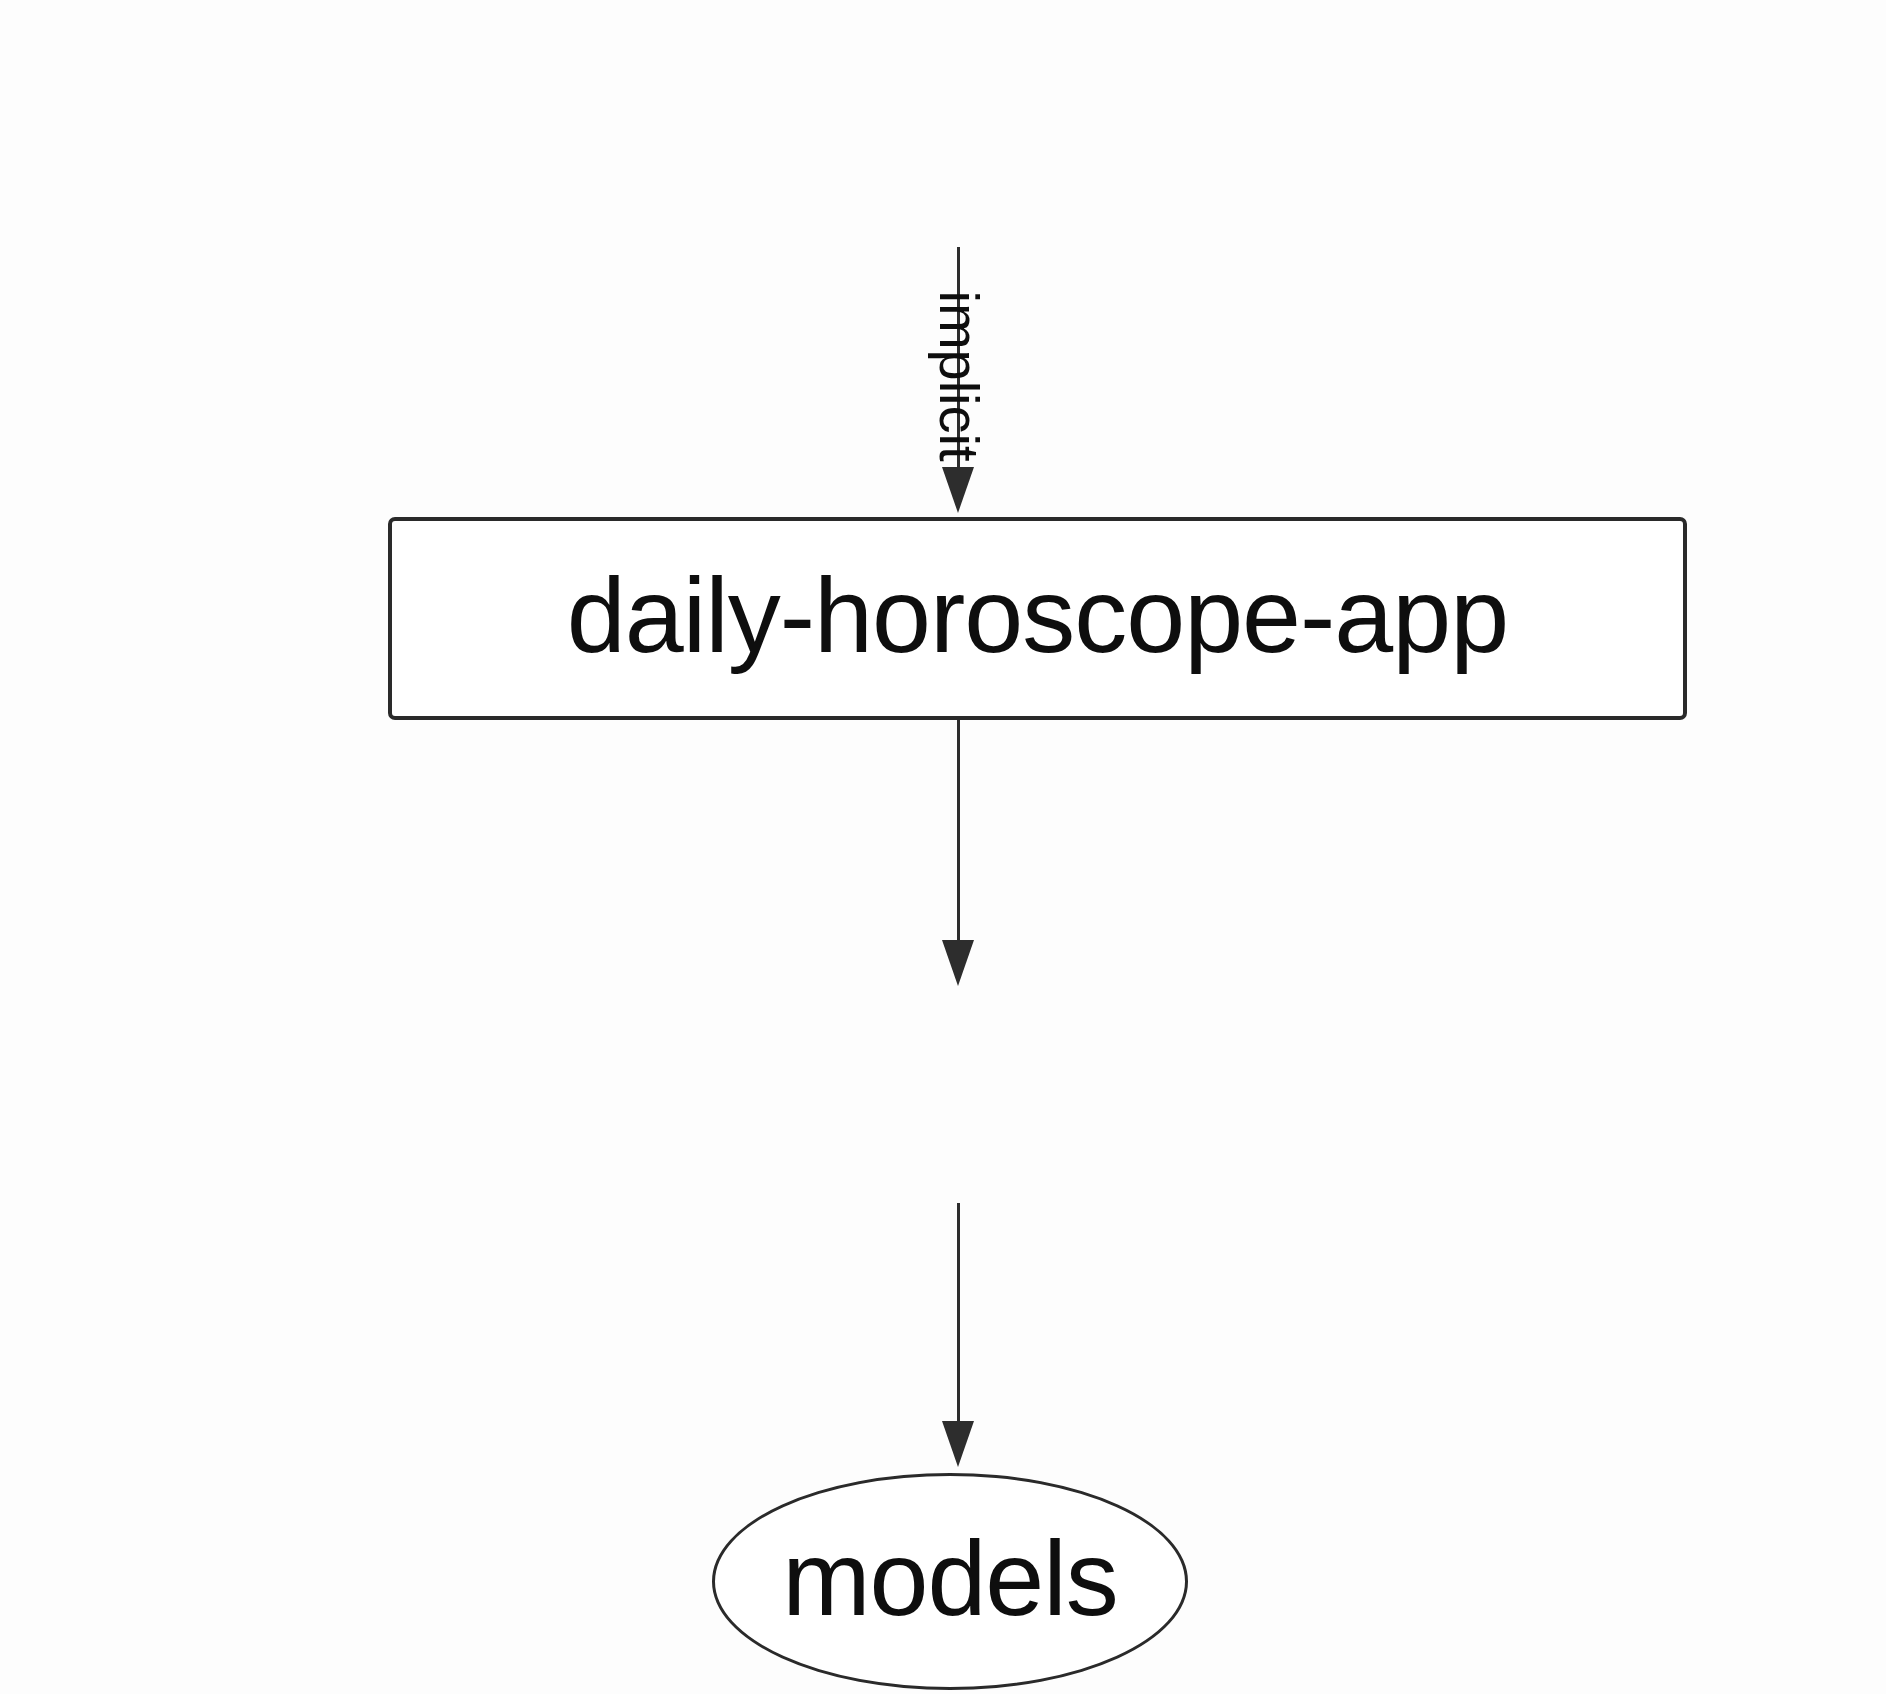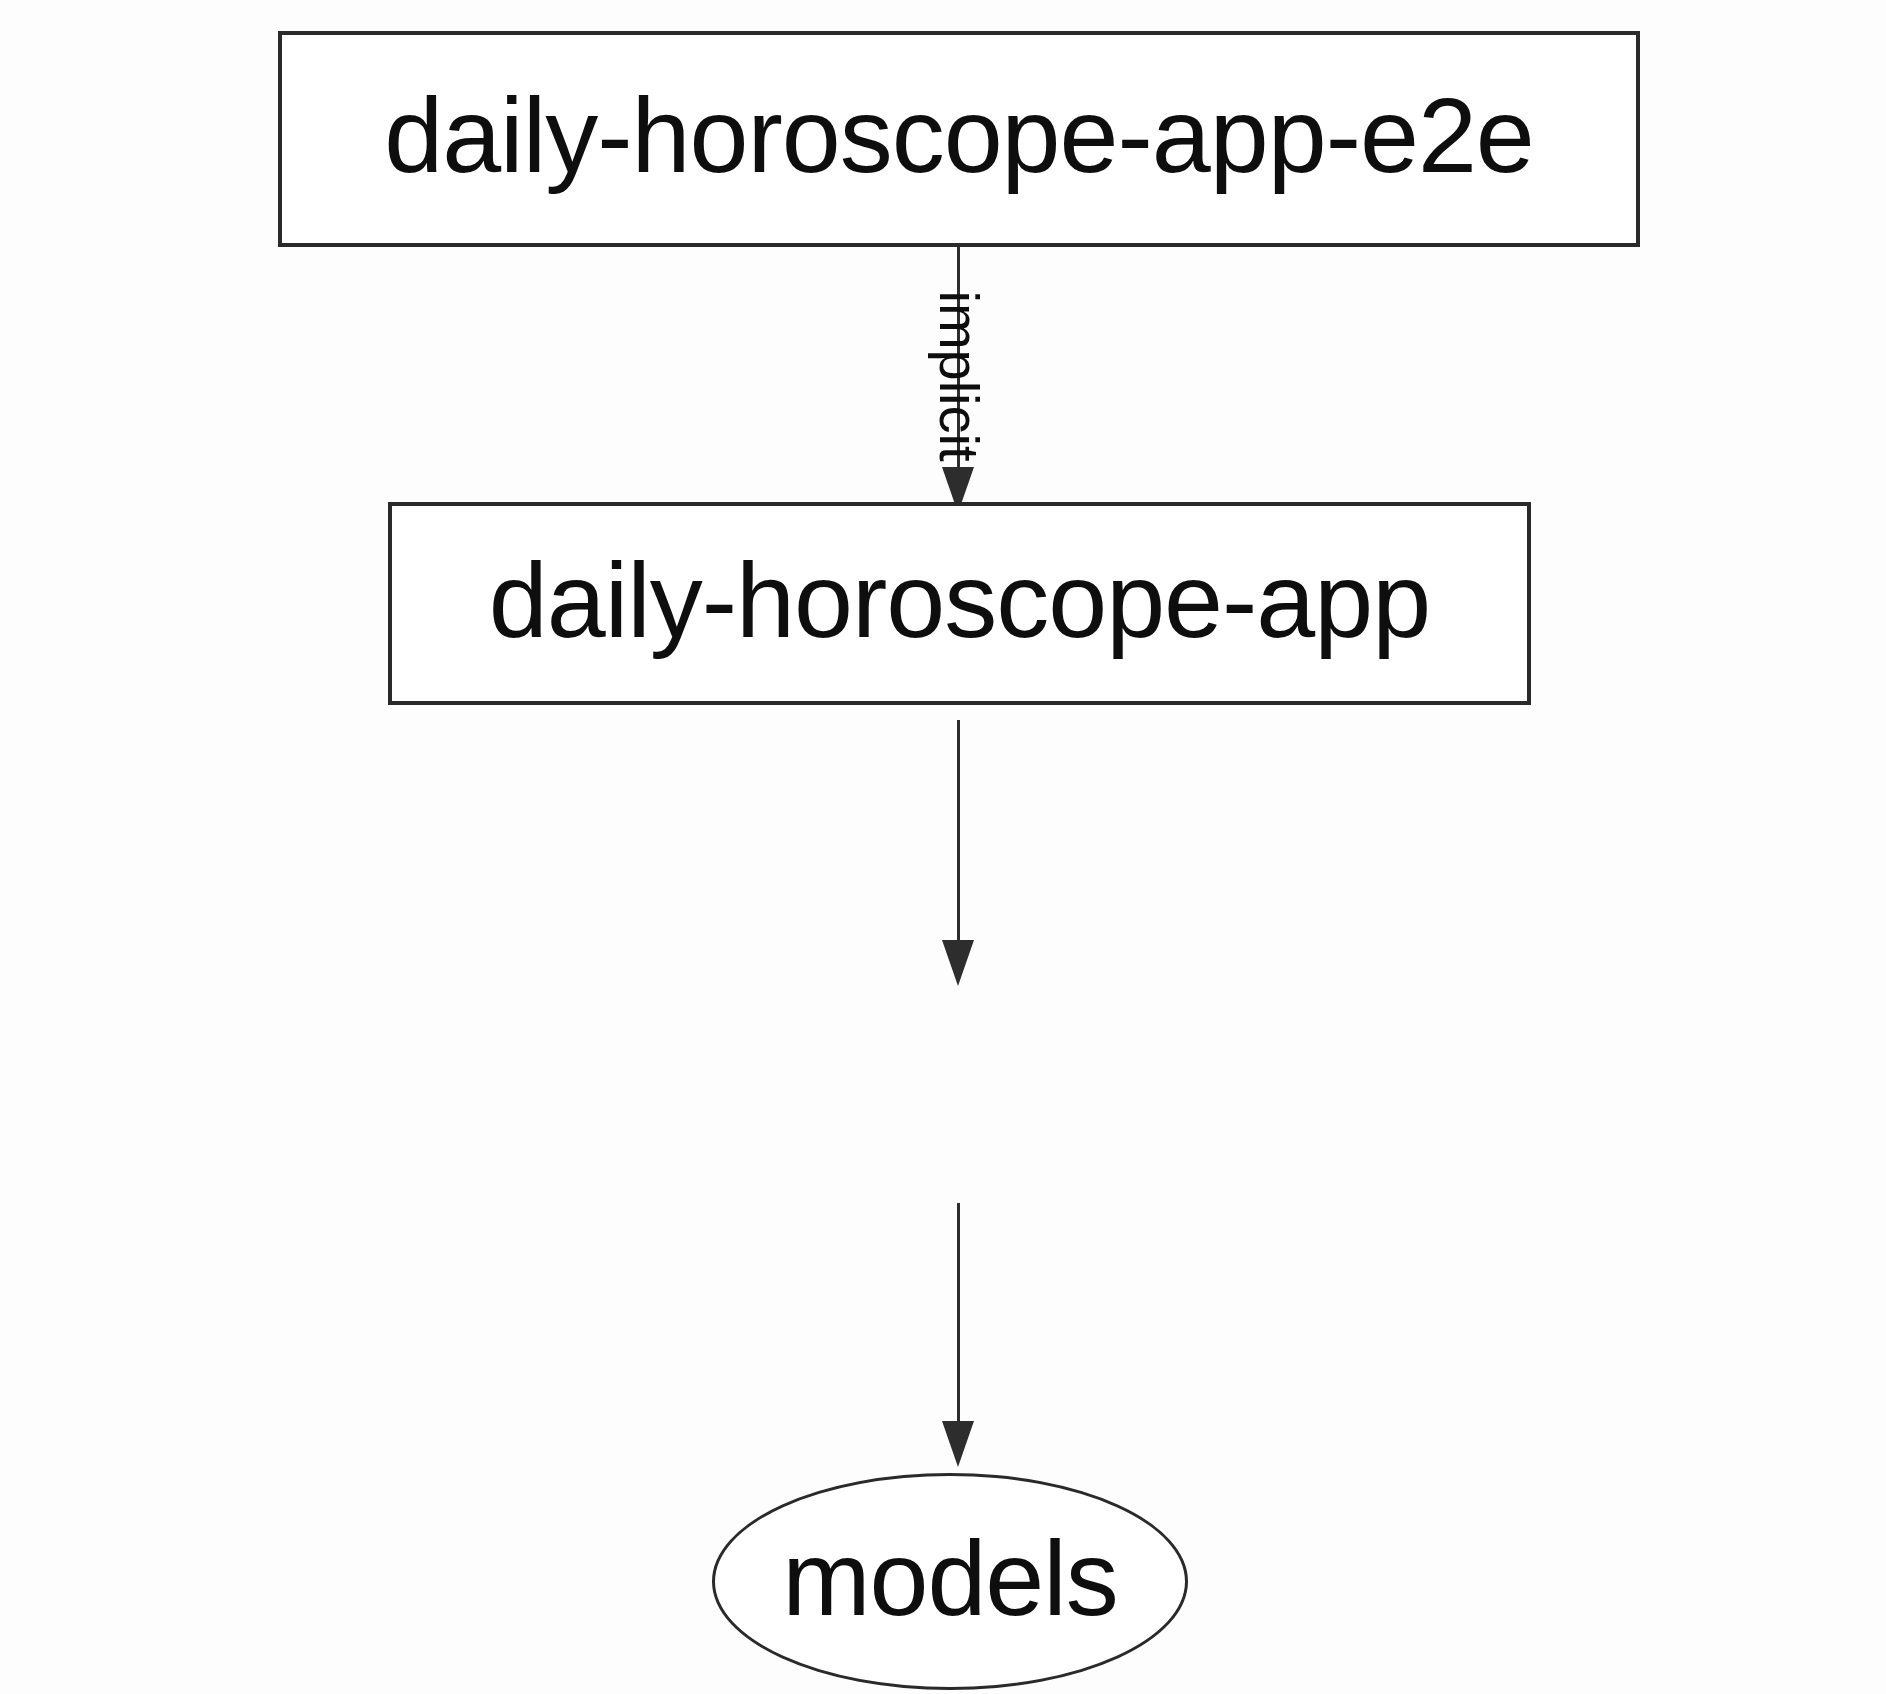--- a/index.html
+++ b/index.html
@@ -34,21 +34,21 @@
     border-radius: 50%;
   }
   .node-label {
     font-size: 106px;
     line-height: 1;
     white-space: nowrap;
     letter-spacing: -1px;
     padding-bottom: 8px;
   }
   #node-e2e        { left: 278px; top: 31px;   width: 1362px; height: 216px; }
-  #node-app        { left: 388px; top: 502px;  width: 1143px; height: 203px; }
+  #node-app        { left: 388px; top: 517px;  width: 1299px; height: 203px; border-radius: 7px; }
   #node-ui         { left: 863px; top: 989px;  width: 190px;  height: 214px; }
   #node-models     { left: 712px; top: 1473px; width: 476px;  height: 217px; }
 
   
   .edge-line {
     position: absolute;
     width: 3px;
     background: #2d2d2d;
   }
   #edge1-line { left: 957px; top: 247px;  height: 223px; }
@@ -76,23 +76,20 @@
     line-height: 1;
     color: #0e0e0e;
     white-space: nowrap;
   }
 </style>
 </head>
 <body>
 
 <div class="canvas">
 
-  <div class="node node-rect" id="node-e2e">
-    <span class="node-label">daily-horoscope-app-e2e</span>
-  </div>
 
   <div class="edge-line" id="edge1-line"></div>
   <div class="arrowhead" id="edge1-arrowhead"></div>
   <div class="edge-label">implicit</div>
 
   <div class="node node-rect" id="node-app">
     <span class="node-label">daily-horoscope-app</span>
   </div>
 
   <div class="edge-line" id="edge2-line"></div>

